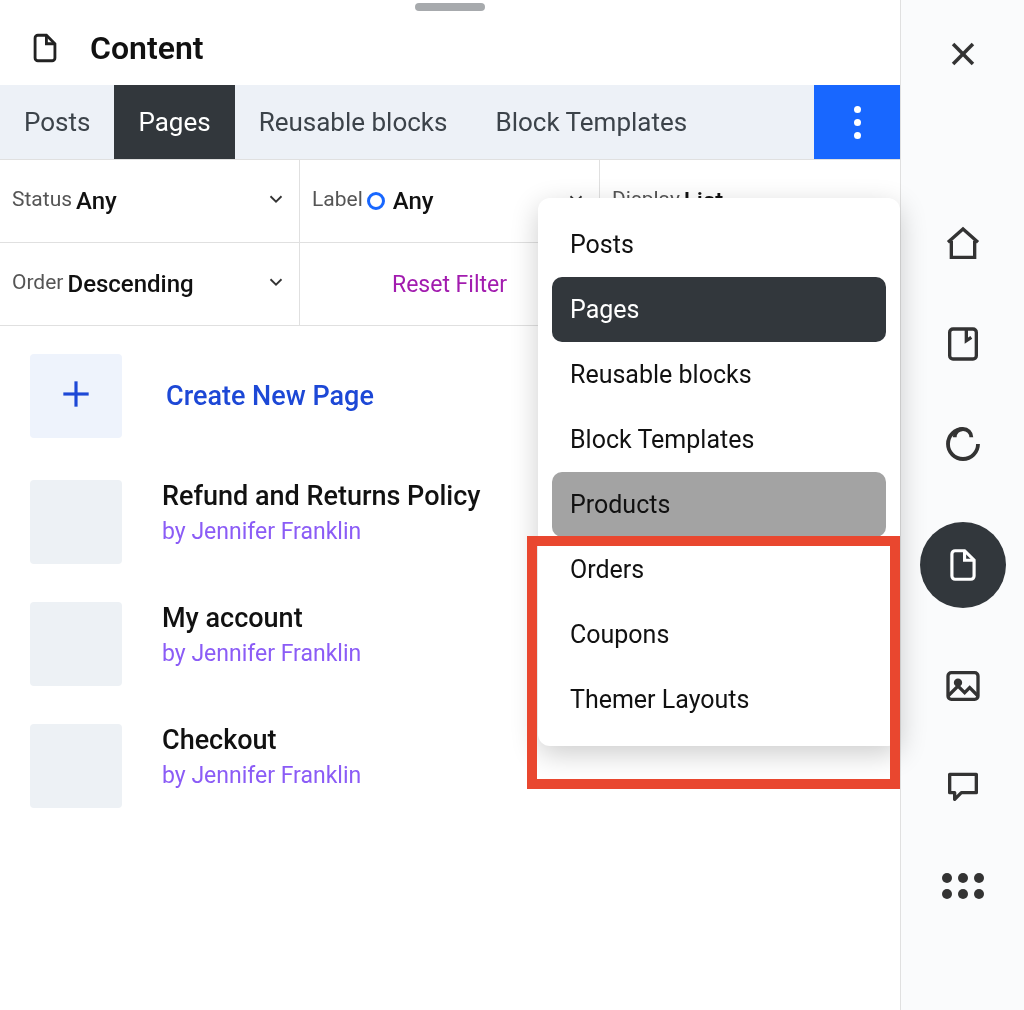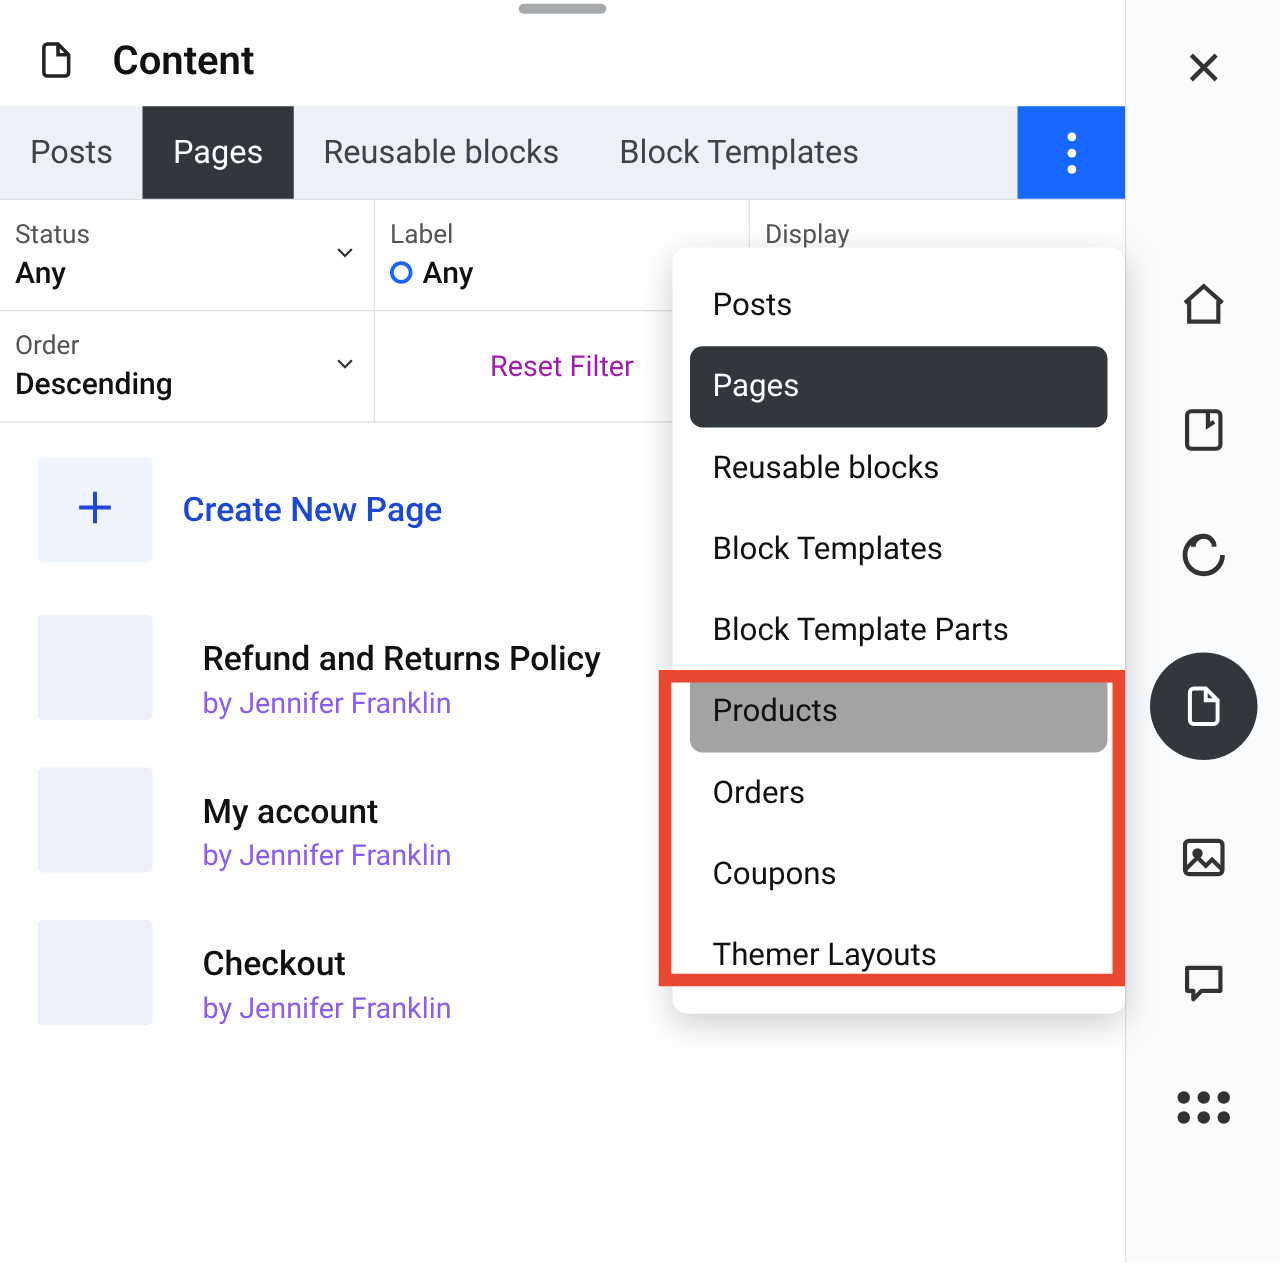--- a/index.html
+++ b/index.html
@@ -83,21 +83,21 @@
       display: flex;
       align-items: center;
       justify-content: space-between;
       min-height: 82px;
     }
     .filter-cell:last-child {
       border-right: none;
     }
     .filter-cell-inner {
       display: flex;
-      flex-direction: column;
+      flex-direction: row;
       gap: 4px;
       justify-content: center;
     }
     .filter-label {
       font-size: 21px;
       color: #555;
     }
     .filter-value {
       font-size: 24px;
       color: #111;
@@ -129,21 +129,21 @@
     .reset-text {
       font-size: 23px;
       color: #a21caf;
     }
     .content-list {
       padding: 0;
     }
     .create-row {
       display: flex;
       align-items: center;
-      gap: 24px;
+      gap: 44px;
       padding: 28px 30px;
     }
     .plus-box {
       width: 92px;
       height: 84px;
       background: #eef3fc;
       display: flex;
       align-items: center;
       justify-content: center;
       border-radius: 4px;
@@ -152,21 +152,21 @@
       width: 38px;
       height: 38px;
     }
     .create-text {
       font-size: 27px;
       color: #1d48d6;
       font-weight: 500;
     }
     .page-row {
       display: flex;
-      align-items: flex-end;
+      align-items: flex-start;
       gap: 40px;
       padding: 14px 30px 24px 30px;
     }
     .thumb {
       width: 92px;
       height: 84px;
       background: #edf1f5;
       border-radius: 4px;
       flex-shrink: 0;
     }
@@ -398,21 +398,20 @@
         <span class="page-author">by Jennifer Franklin</span>
       </div>
     </div>
   </div>
 
   <div class="dropdown">
     <div class="dropdown-item">Posts</div>
     <div class="dropdown-item selected">Pages</div>
     <div class="dropdown-item">Reusable blocks</div>
     <div class="dropdown-item">Block Templates</div>
-    <div class="dropdown-item">Block Template Parts</div>
     <div class="dropdown-item hover">Products</div>
     <div class="dropdown-item">Orders</div>
     <div class="dropdown-item">Coupons</div>
     <div class="dropdown-item">Themer Layouts</div>
   </div>
 
   <div class="highlight-frame"></div>
 </div>
 
 <div class="right-rail">

